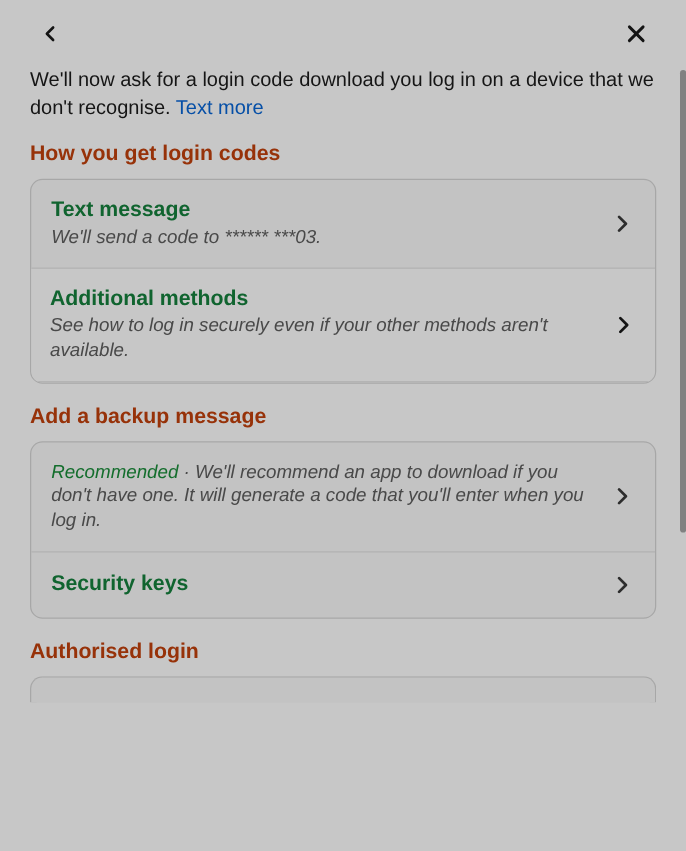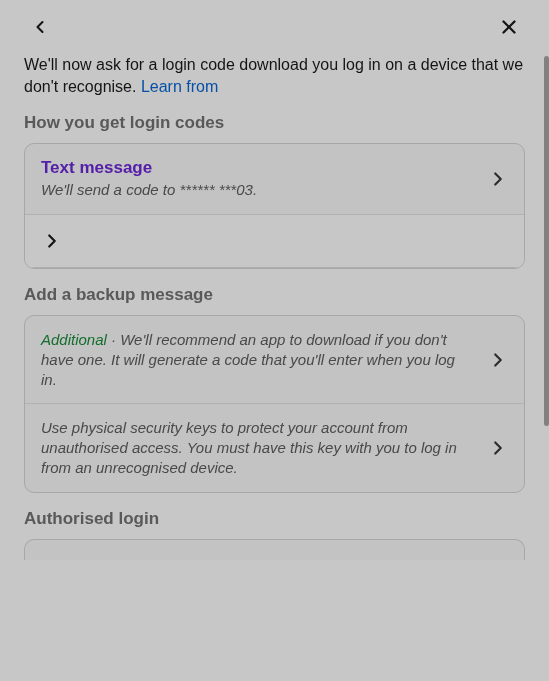--- a/index.html
+++ b/index.html
@@ -61,21 +61,21 @@
       color: #1c1c1c;
       line-height: 1.35;
     }
     a.learn-more {
       color: #0866d6;
       text-decoration: none;
     }
     h2.section {
       font-size: 17px;
       font-weight: 700;
-      color: #737373;
+      color: #c2410c;
       margin-top: 16px;
       margin-bottom: 10px;
     }
     .card {
       border: 1px solid #d7d7d7;
       border-radius: 10px;
       background: #fafafa;
       overflow: hidden;
     }
     .row {
@@ -90,21 +90,21 @@
     .row + .row {
       border-top: 1px solid #e3e3e3;
     }
     .row-text {
       flex: 1;
       min-width: 0;
     }
     .row-title {
       font-size: 17px;
       font-weight: 600;
-      color: #6d28d9;
+      color: #15803d;
       margin-bottom: 2px;
     }
     .row-desc {
       font-size: 15px;
       color: #5e5e5e;
       line-height: 1.32;
       font-style: italic;
     }
     .recommended {
       color: #1a8d3a;
@@ -152,65 +152,69 @@
     </div>
     <div class="icon-btn">
       <svg width="22" height="22" viewBox="0 0 24 24" fill="none" stroke="#1a1a1a" stroke-width="2.5" stroke-linecap="round" stroke-linejoin="round">
           <line x1="18" y1="6" x2="6" y2="18"></line>
           <line x1="6" y1="6" x2="18" y2="18"></line>
         </svg>
     </div>
   </div>
 
   <p class="subtitle">
-    <span>We'll now ask for a login code download you log in on a device that we don't recognise. </span><a href="#" class="learn-more">Learn from</a>
+    <span>We'll now ask for a login code download you log in on a device that we don't recognise. </span><a href="#" class="learn-more">Text more</a>
   </p>
 
   <h2 class="section">How you get login codes</h2>
 
   <div class="card first-card">
     <div class="row">
       <div class="row-text">
         <div class="row-title">Text message</div>
         <div class="row-desc">We'll send a code to ****** ***03.</div>
       </div>
       <div class="chev">
         <svg width="22" height="22" viewBox="0 0 24 24" fill="none" stroke="#3a3a3a" stroke-width="2.4" stroke-linecap="round" stroke-linejoin="round">
             <polyline points="9 18 15 12 9 6"></polyline>
           </svg>
       </div>
     </div>
 
     <div class="row highlighted">
+      <div class="row-text">
+        <div class="row-title">Additional methods</div>
+        <div class="row-desc">See how to log in securely even if your other methods aren't available.</div>
+      </div>
       <div class="chev">
         <svg width="22" height="22" viewBox="0 0 24 24" fill="none" stroke="#1a1a1a" stroke-width="2.4" stroke-linecap="round" stroke-linejoin="round">
             <polyline points="9 18 15 12 9 6"></polyline>
           </svg>
       </div>
     </div>
   </div>
 
   <h2 class="section">Add a backup message</h2>
 
   <div class="card">
     <div class="row">
       <div class="row-text">
         <div class="row-desc">
-          <span class="recommended">Additional</span><span> · We'll recommend an app to download if you don't have one. It will generate a code that you'll enter when you log in.</span>
+          <span class="recommended">Recommended</span><span> · We'll recommend an app to download if you don't have one. It will generate a code that you'll enter when you log in.</span>
         </div>
       </div>
       <div class="chev">
         <svg width="22" height="22" viewBox="0 0 24 24" fill="none" stroke="#3a3a3a" stroke-width="2.4" stroke-linecap="round" stroke-linejoin="round">
             <polyline points="9 18 15 12 9 6"></polyline>
           </svg>
       </div>
     </div>
     <div class="row">
       <div class="row-text">
-        <div class="row-desc">Use physical security keys to protect your account from unauthorised access. You must have this key with you to log in from an unrecognised device.</div>
+        <div class="row-title">Security keys</div>
       </div>
       <div class="chev">
         <svg width="22" height="22" viewBox="0 0 24 24" fill="none" stroke="#3a3a3a" stroke-width="2.4" stroke-linecap="round" stroke-linejoin="round">
             <polyline points="9 18 15 12 9 6"></polyline>
           </svg>
       </div>
     </div>
   </div>
 
   <h2 class="section">Authorised login</h2>

